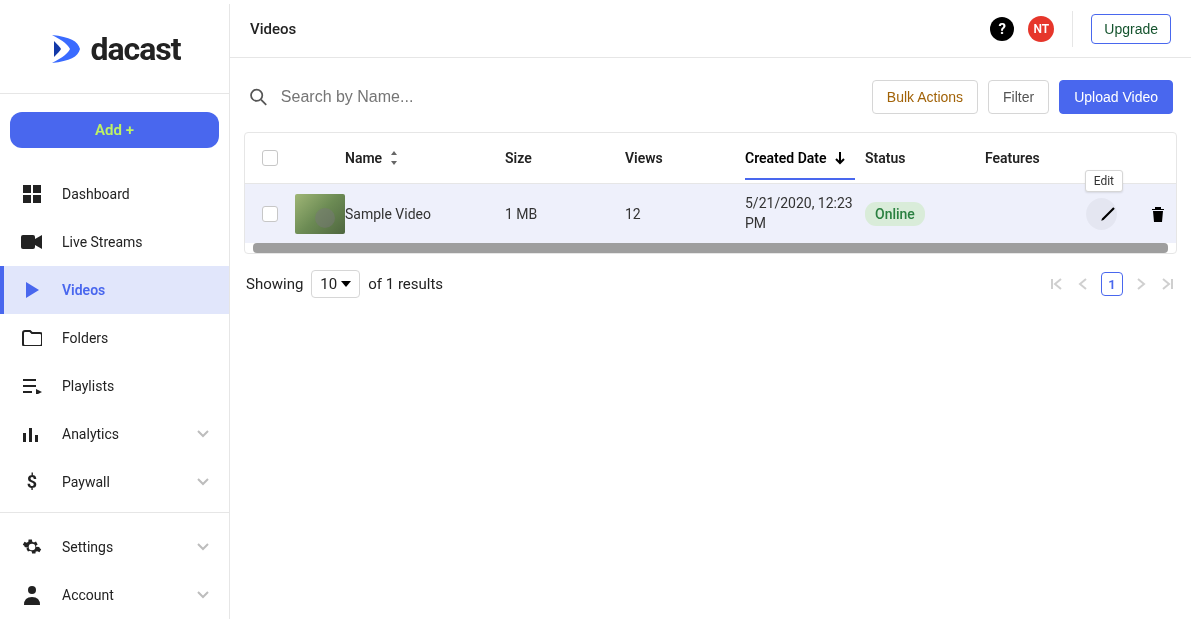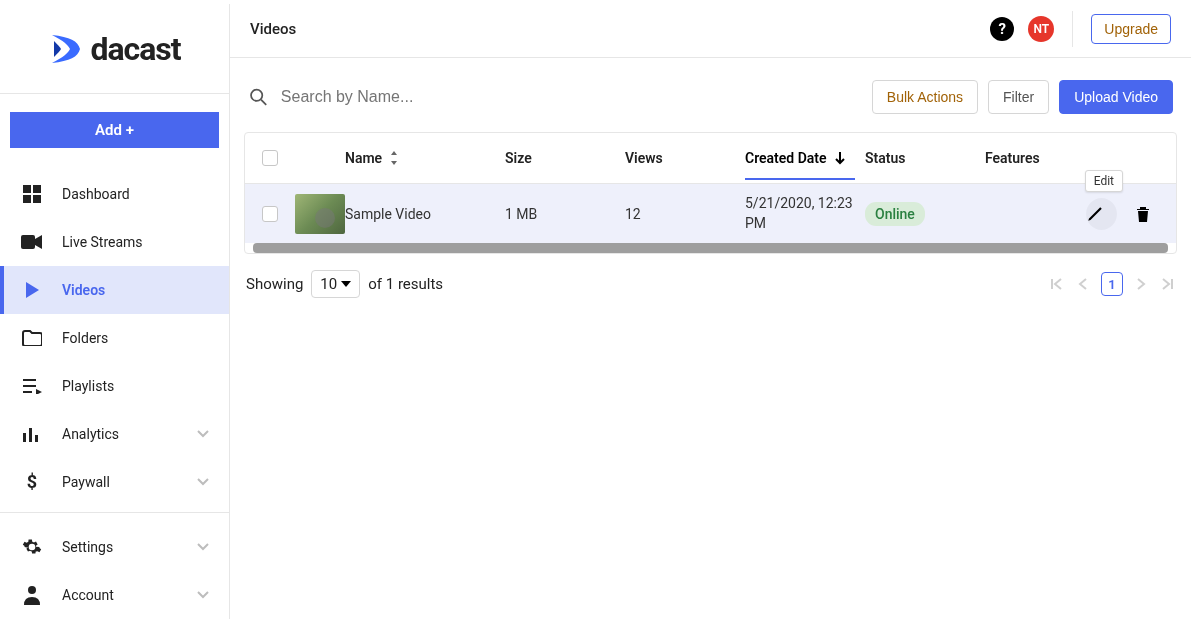--- a/index.html
+++ b/index.html
@@ -37,23 +37,23 @@
     font-size: 32px;
     font-weight: 700;
     color: #222;
     letter-spacing: -1px;
   }
   .logo svg { margin-right: 6px; }
   .add-btn {
     margin: 18px 10px 18px 10px;
     height: 40px;
     background: #4967ee;
-    color: #ffffff;
+    color: #bef264;
     font-weight: 600;
-    border-radius: 0;
+    border-radius: 12px;
     display: flex;
     align-items: center;
     justify-content: center;
     font-size: 15px;
     cursor: pointer;
   }
   .nav-group { padding-top: 4px; }
   .nav-item {
     display: flex;
     align-items: center;
@@ -113,21 +113,21 @@
     font-size:15px;
   }
   .avatar {
     width:26px;height:26px;border-radius:50%;
     background:#e6362b;color:#fff;font-weight:600;
     display:flex;align-items:center;justify-content:center;
     font-size:12px;
   }
   .vdiv { width:1px; height:36px; background:#e6e6e6; margin:0 4px;}
   .upgrade-btn {
-    border:1px solid #4967ee;color:#a16207;
+    border:1px solid #4967ee;color:#14532d;
     padding:6px 12px;border-radius:4px;font-weight:500;
     background:#fff;font-size:14px;cursor:pointer;
   }
 
   .content { padding:22px 14px 0 14px; }
 
   .search-row {
     display:flex;align-items:center;gap:10px;
     padding:0 4px 18px 4px;
   }
@@ -196,21 +196,21 @@
   .name-cell { grid-column:3; }
   .td { font-size:14px;color:#333; display:flex; align-items:center;}
   .status-badge{
     background:#d9ecd9;color:#2a8040;padding:4px 10px;border-radius:11px;font-size:14px;font-weight:500;
   }
   .row-actions{
     display:flex;align-items:center;justify-content:flex-end;gap:18px;
     position:relative;
   }
   .icon-btn {
-    width:32px;height:32px;display:flex;align-items:center;justify-content:flex-start;
+    width:32px;height:32px;display:flex;align-items:center;justify-content:flex-end;
     cursor:pointer;border-radius:50%;
   }
   .icon-btn.edit { background:rgba(0,0,0,0.04); position:relative;}
   .tooltip {
     position:absolute;top:-28px;right:-6px;background:#fff;border:1px solid #d6d6d6;
     padding:3px 8px;font-size:12px;border-radius:3px;color:#333;
     box-shadow:0 1px 2px rgba(0,0,0,.1);
   }
   .hscroll{
     height:10px;background:#9e9e9e;margin:0 8px 0 8px;border-radius:4px;

